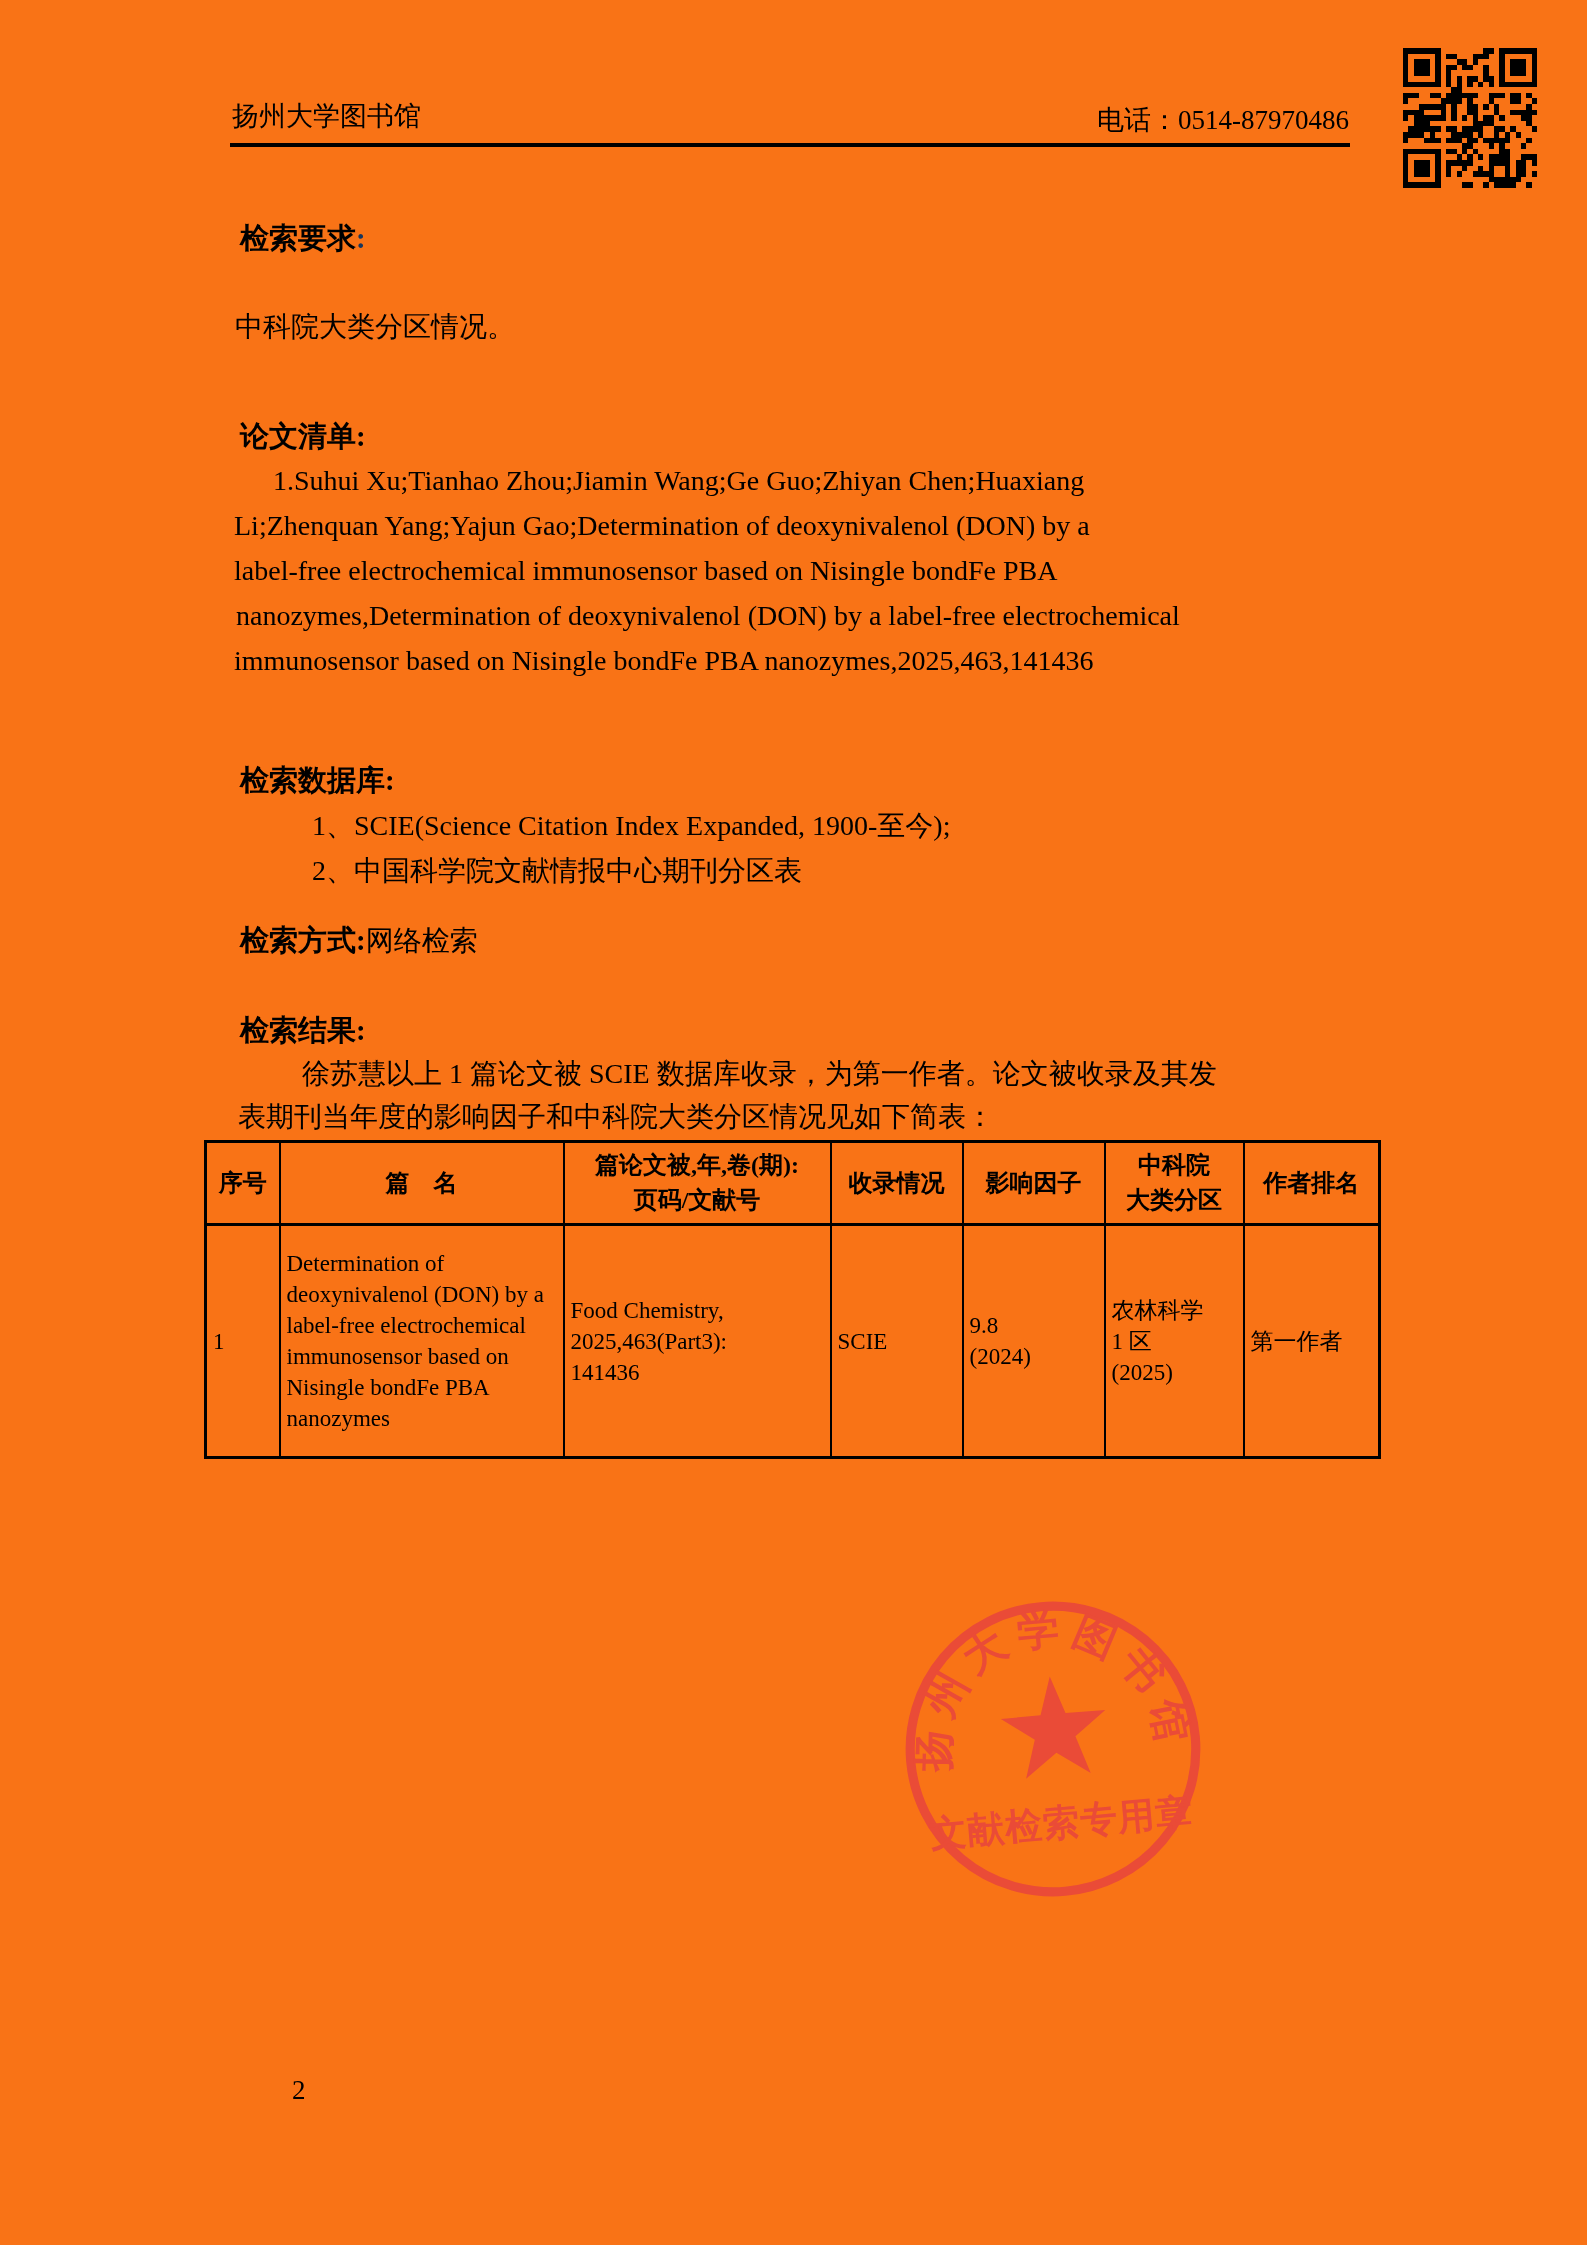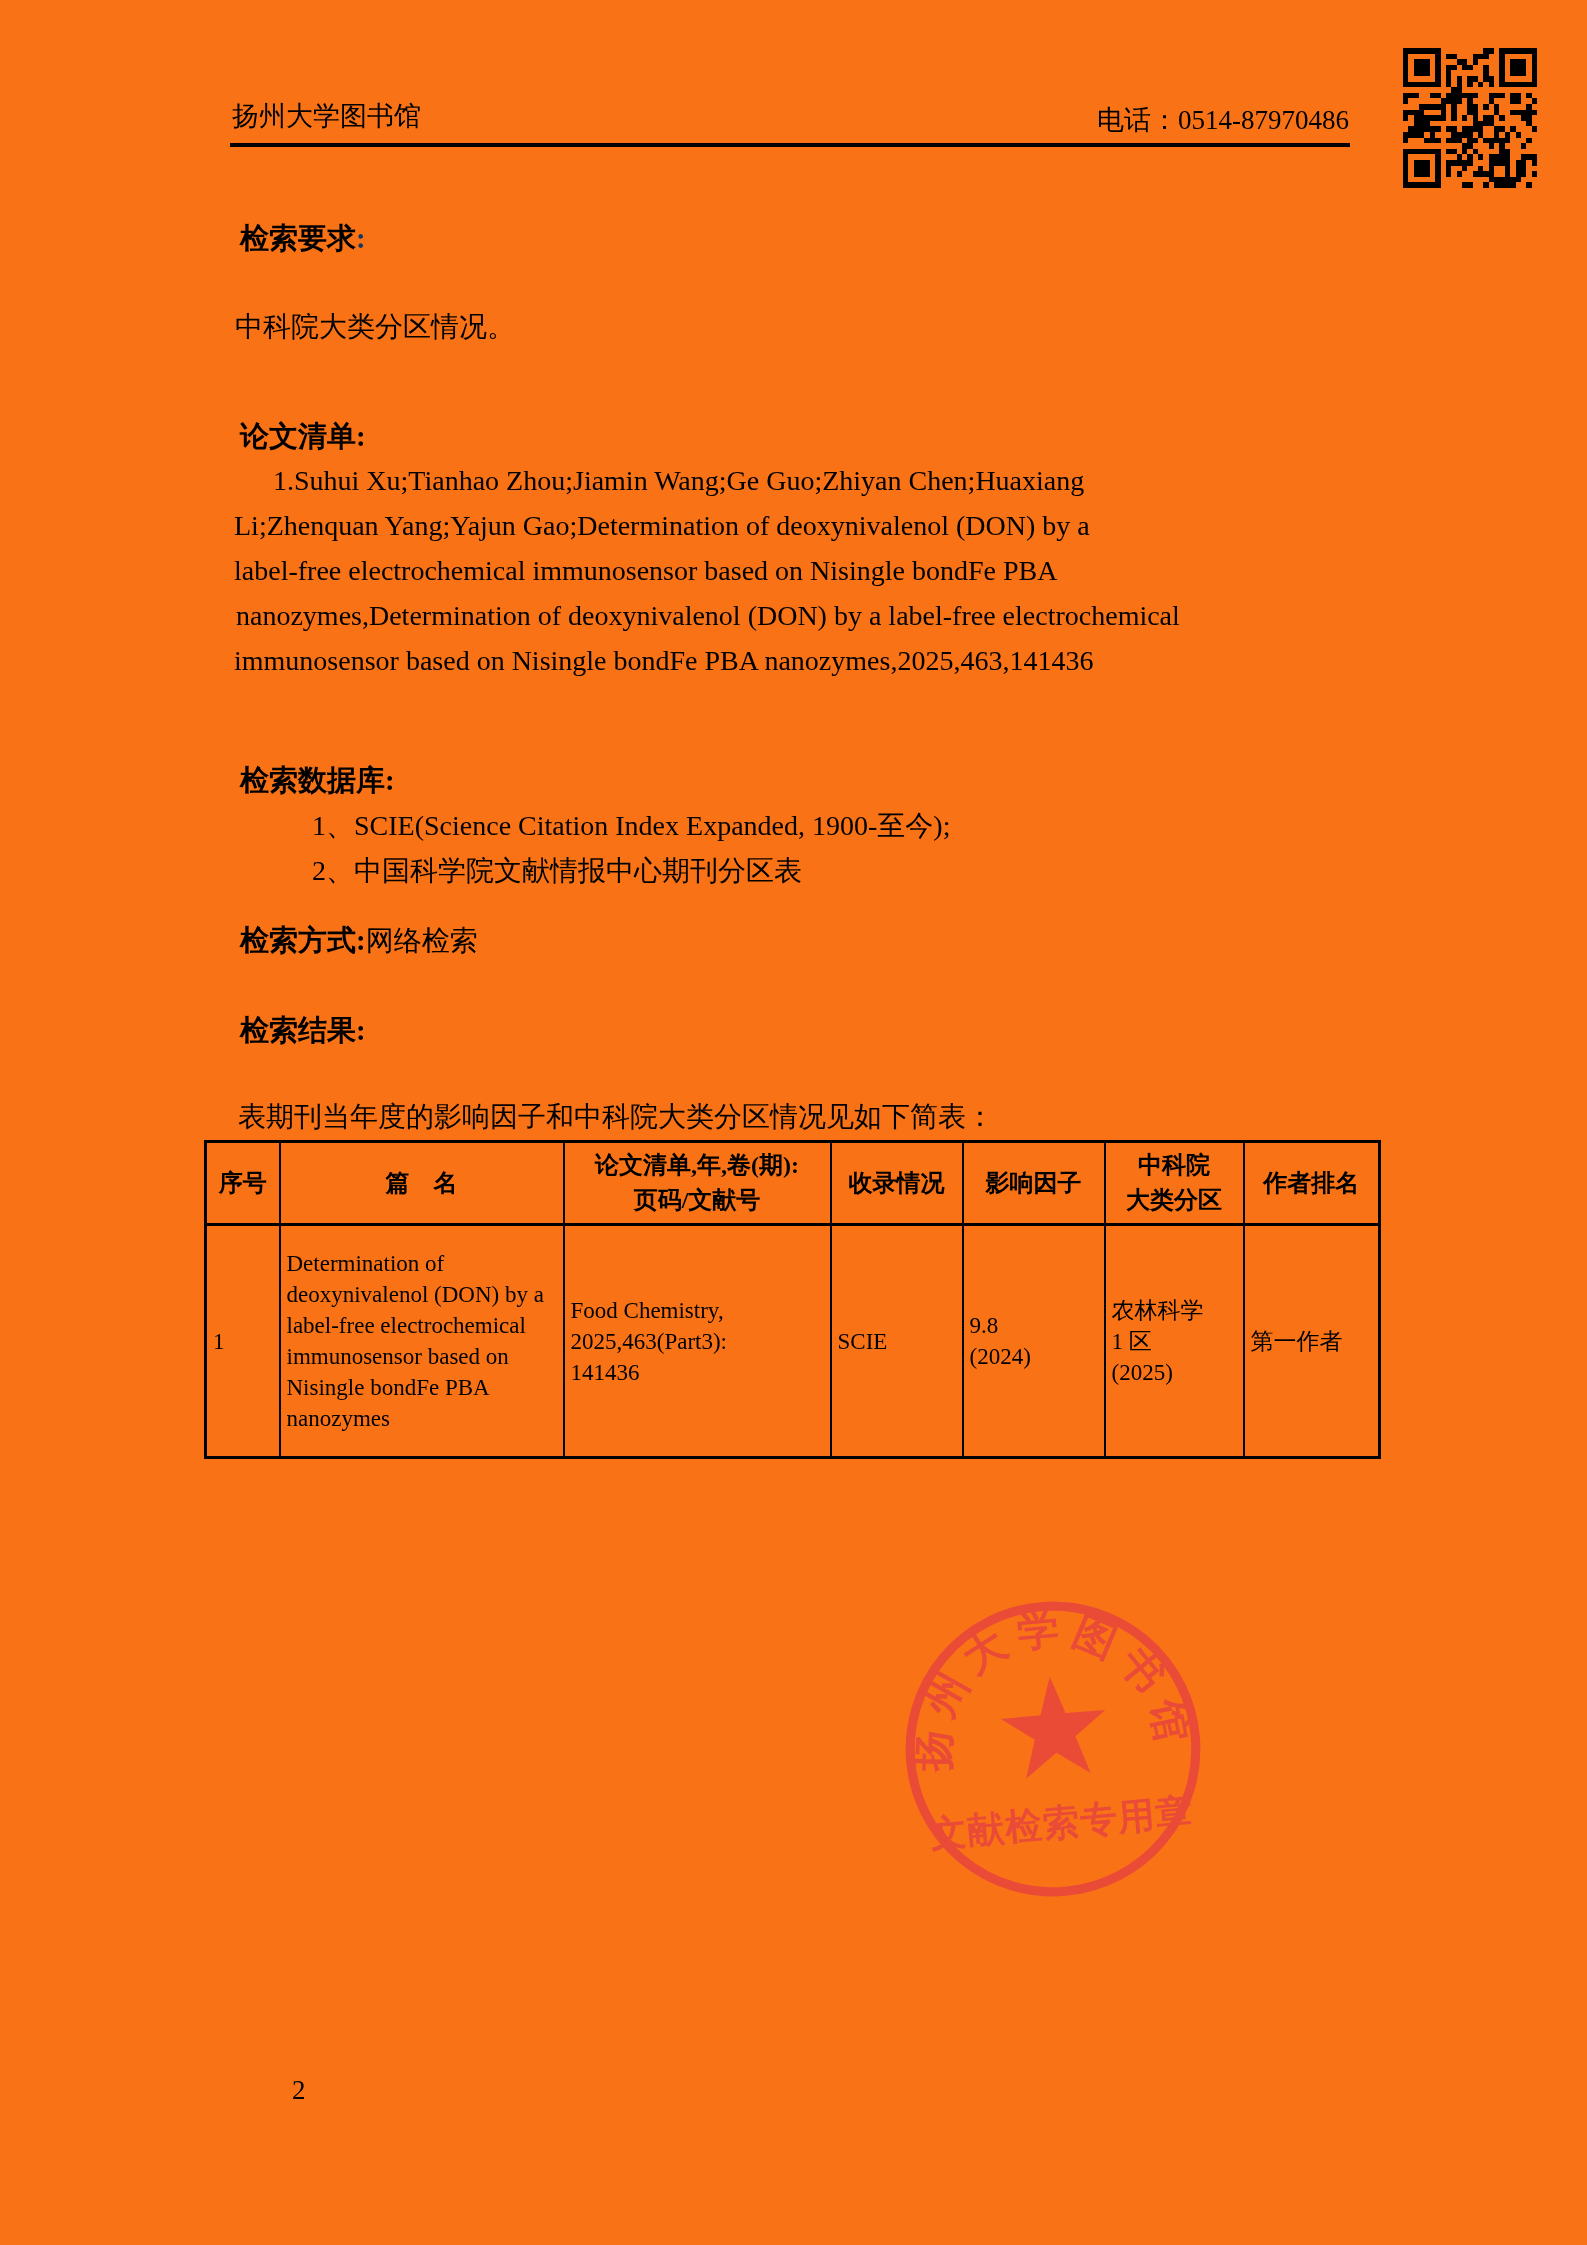--- a/index.html
+++ b/index.html
@@ -88,37 +88,38 @@
   <div class="txt" style="left:236px;top:598px;">nanozymes,Determination of deoxynivalenol (DON) by a label-free electrochemical</div>
   <div class="txt" style="left:234px;top:643px;">immunosensor based on Nisingle bondFe PBA nanozymes,2025,463,141436</div>
 
   <div class="txt heading" style="left:240px;top:762px;">检索数据库:</div>
   <div class="txt" style="left:312px;top:808px;">1、SCIE(Science Citation Index Expanded, 1900-至今);</div>
   <div class="txt" style="left:312px;top:853px;">2、中国科学院文献情报中心期刊分区表</div>
 
   <div class="txt" style="left:240px;top:922px;"><span class="heading">检索方式:</span><span>网络检索</span></div>
 
   <div class="txt heading" style="left:240px;top:1012px;">检索结果:</div>
+  <div class="txt" style="left:302px;top:1056px;">徐苏慧以上 1 篇论文被 SCIE 数据库收录，为第一作者。论文被收录及其发</div>
   <div class="txt" style="left:238px;top:1099px;">表期刊当年度的影响因子和中科院大类分区情况见如下简表：</div>
 
   <table class="result">
     <colgroup>
       <col style="width:74px">
         <col style="width:284px">
         <col style="width:267px">
       <col style="width:132px">
         <col style="width:142px">
         <col style="width:139px">
         <col style="width:136px">
     </colgroup>
     <thead>
       <tr>
         <th>序号</th>
         <th>篇　名</th>
-        <th>论文清单,年,卷(期):
+        <th>篇论文被,年,卷(期):
 页码/文献号</th>
         <th>收录情况</th>
         <th>影响因子</th>
         <th>中科院
 大类分区</th>
         <th>作者排名</th>
       </tr>
     </thead>
     <tbody>
       <tr>

